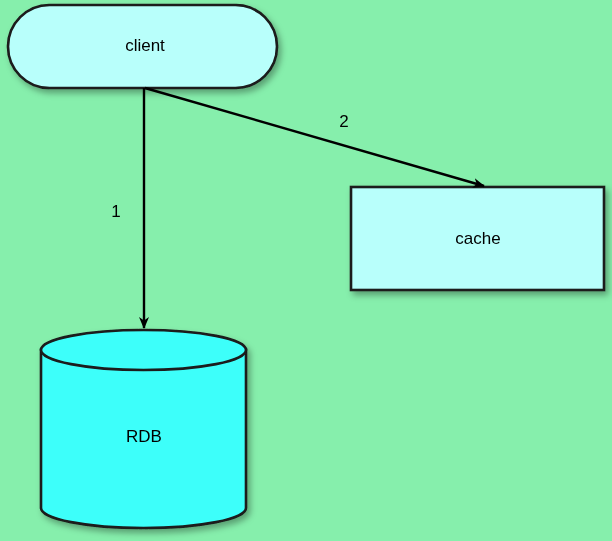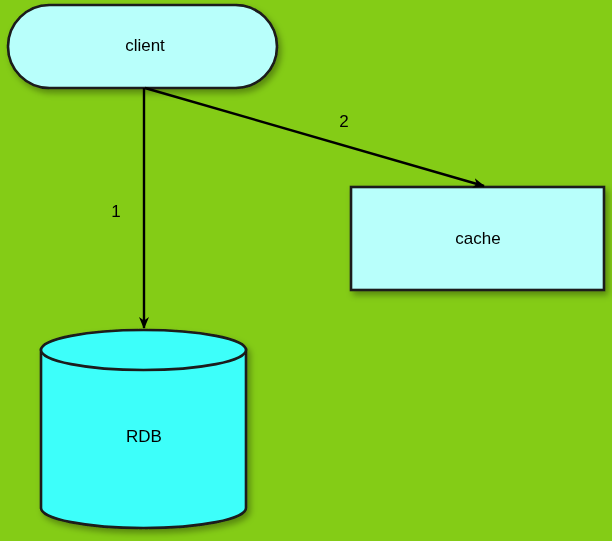--- a/index.html
+++ b/index.html
@@ -8,21 +8,21 @@
     padding: 0;
     background: #ffffff;
   }
   body {
     font-family: "Liberation Sans", sans-serif;
   }
   #canvas {
     position: relative;
     width: 612px;
     height: 541px;
-    background: #84cc16;
+    background: #86efac;
     overflow: hidden;
   }
   #diagram-svg {
     position: absolute;
     left: 0;
     top: 0;
     width: 612px;
     height: 541px;
   }
   .node-label {

